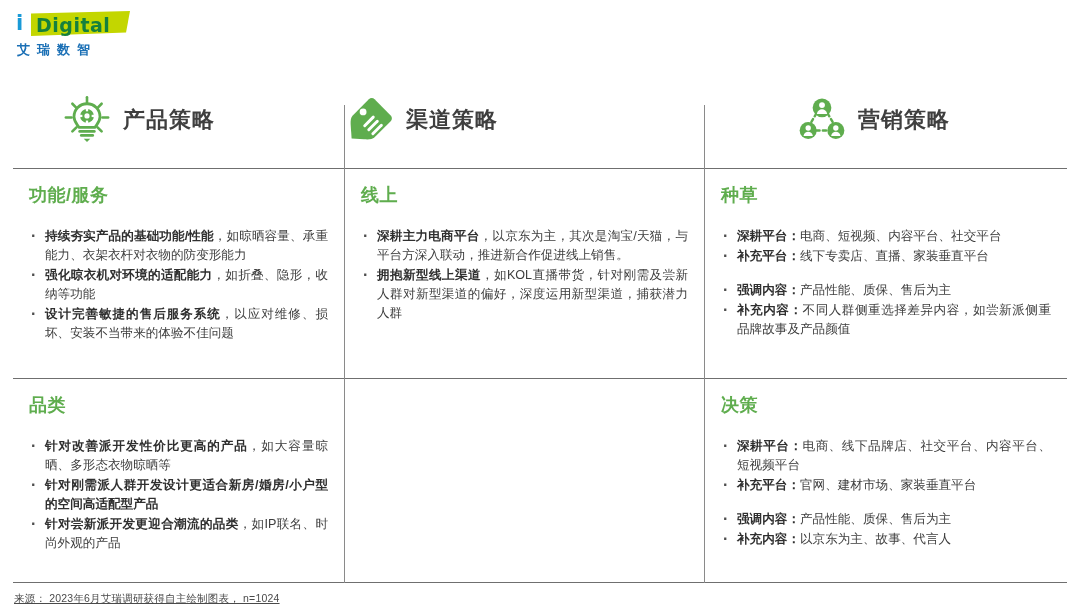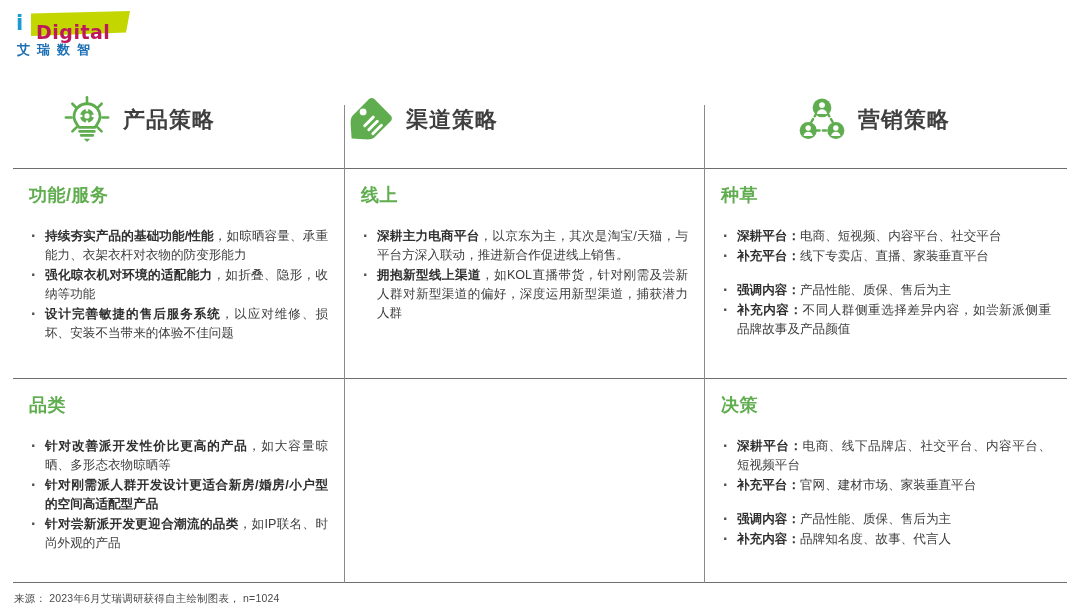--- a/index.html
+++ b/index.html
@@ -44,24 +44,24 @@
     top: 1px;
     font-size: 21px;
     font-weight: bold;
     color: #1a9ad7;
     line-height: 25px;
     font-family: "DejaVu Sans", sans-serif;
   }
   .logo-word {
     position: absolute;
     left: 22px;
-    top: 10px;
+    top: 3px;
     font-size: 19px;
     font-weight: bold;
-    color: #be185d;
+    color: #15803d;
     line-height: 25px;
     letter-spacing: 0.5px;
     font-family: "DejaVu Sans", sans-serif;
   }
   .logo-cn {
     position: absolute;
     left: 3px;
     top: 31px;
     font-size: 13px;
     color: #1a6fb5;
@@ -182,20 +182,21 @@
   }
 
   
   .footer {
     position: absolute;
     left: 14px;
     top: 592px;
     font-size: 10.5px;
     color: #4a4a4a;
     letter-spacing: 0.2px;
+    text-decoration: underline;
   }
 </style>
 </head>
 <body>
 
 <div class="logo">
   <div class="logo-mark">
     <div class="logo-slab"></div>
     <div class="logo-i">i</div>
     <div class="logo-word">Digital</div>
@@ -314,18 +315,18 @@
       </ul>
   </div>
 
 
   <div class="cell r2 col3">
     <div class="cell-title">决策</div>
     <ul class="bullets gapped">
         <li><b>深耕平台：</b><span>电商、线下品牌店、社交平台、内容平台、短视频平台</span></li>
         <li><b>补充平台：</b><span>官网、建材市场、家装垂直平台</span></li>
         <li class="spaced"><b>强调内容：</b><span>产品性能、质保、售后为主</span></li>
-        <li><b>补充内容：</b><span>品牌知名度、故事、代言人</span></li>
+        <li><b>补充内容：</b><span>以京东为主、故事、代言人</span></li>
       </ul>
   </div>
 </div>
 
 <div class="footer">来源： 2023年6月艾瑞调研获得自主绘制图表， n=1024</div>
 
 </body></html>

